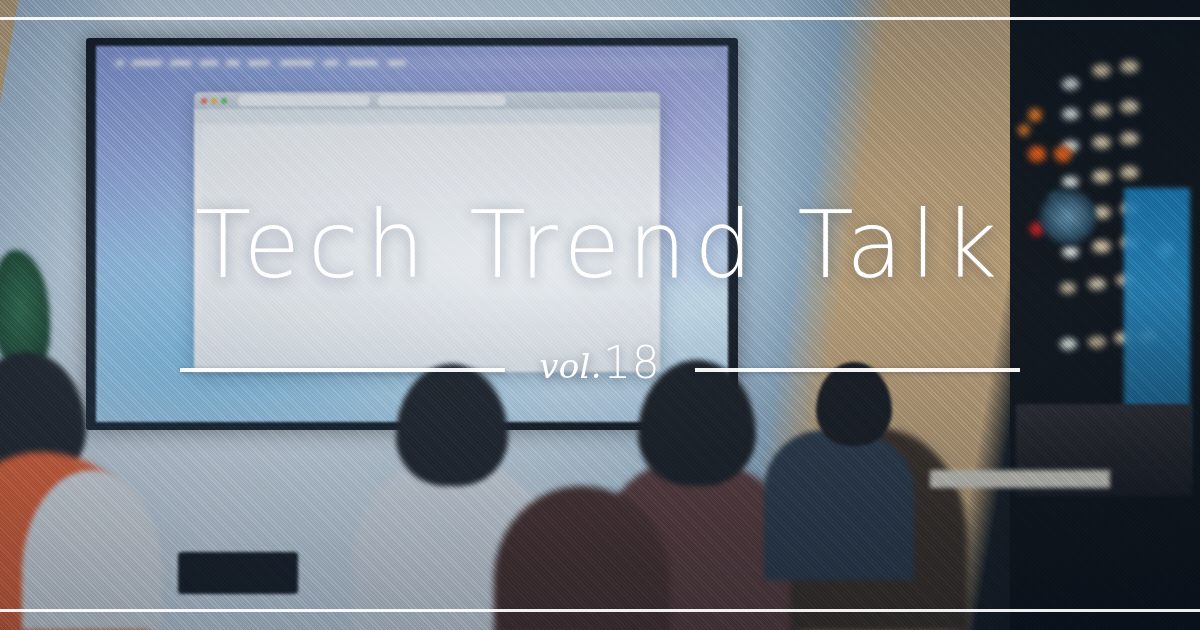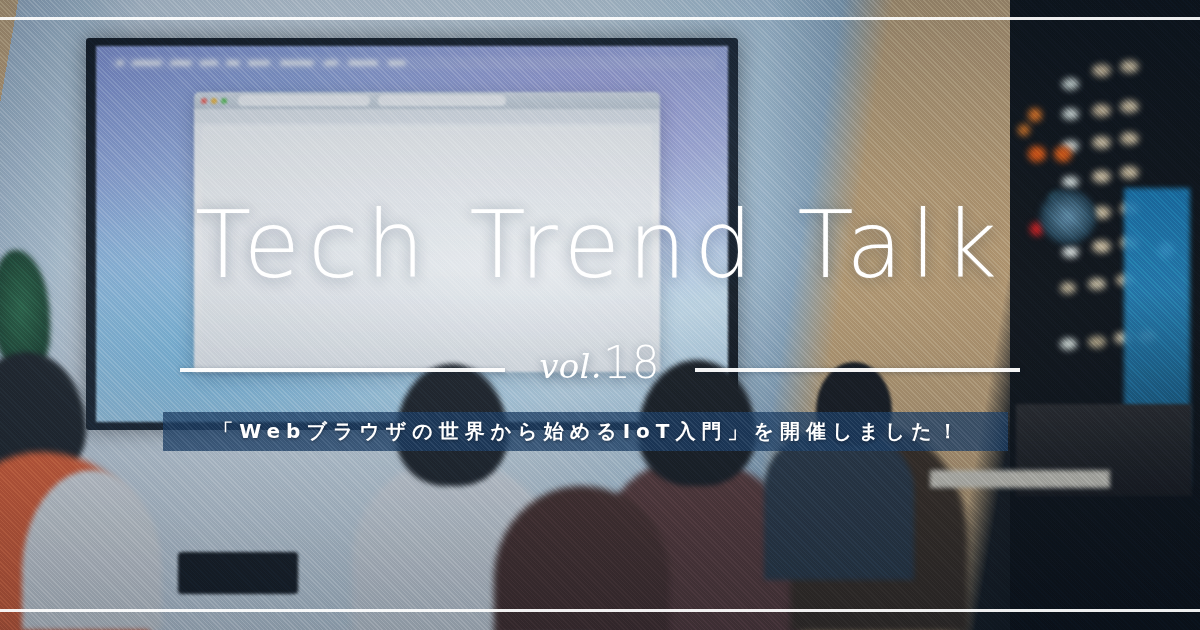--- a/index.html
+++ b/index.html
@@ -352,18 +352,15 @@
     <h1 class="main-title">Tech Trend Talk</h1>
 
     <div class="vol-row">
       <span class="vol-rule"></span>
       <span class="vol-label">
         <span class="vol-word">vol.</span><span class="vol-num">18</span>
       </span>
       <span class="vol-rule"></span>
     </div>
 
-    <div class="subtitle-bar">
-      <span class="subtitle-text">「Webブラウザの世界から始めるIoT入門」を開催しました！</span>
-    </div>
 
   </div>
 </div>
 
 </body></html>

